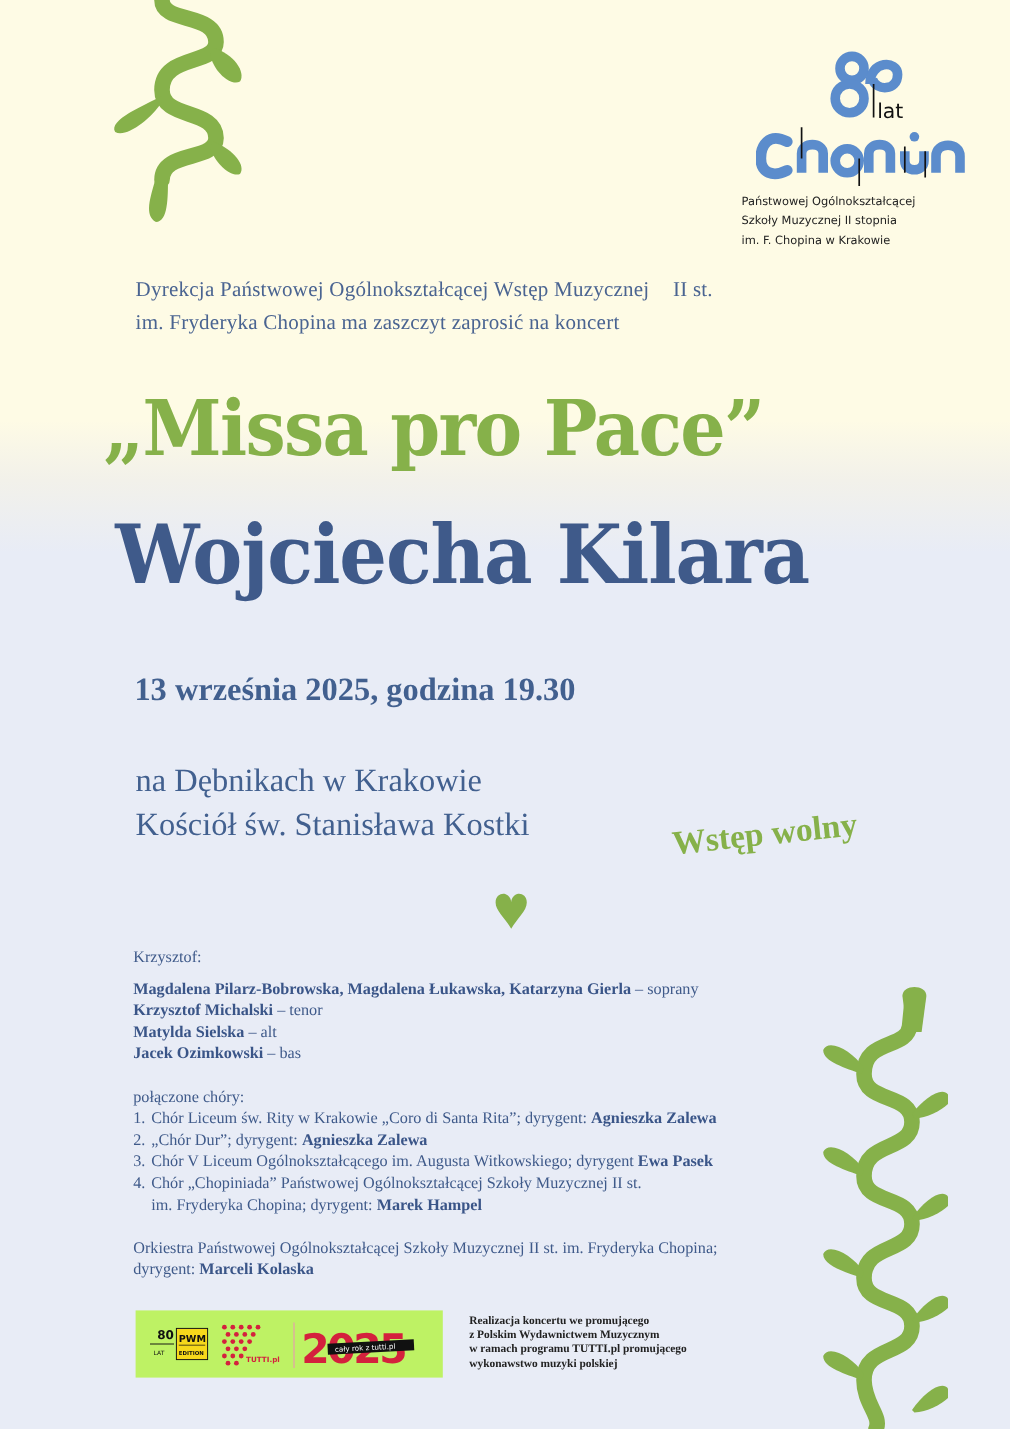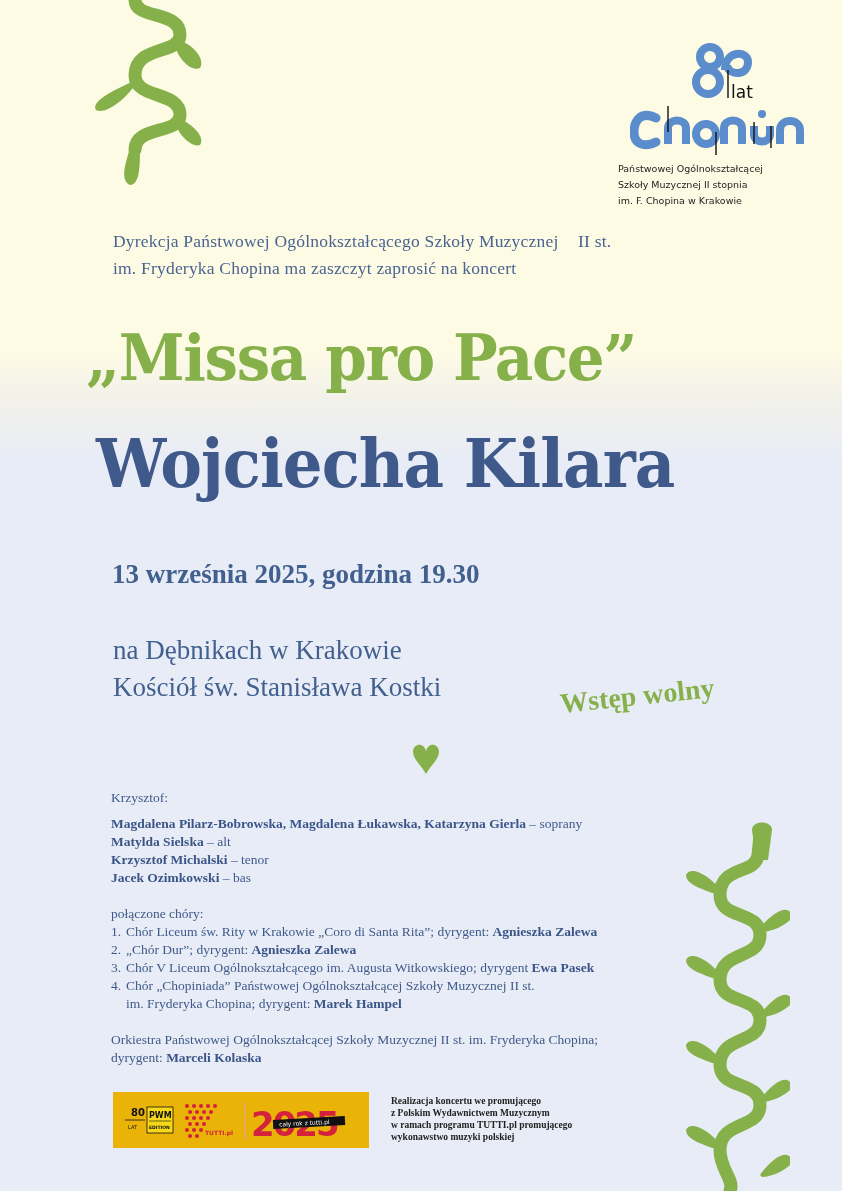--- a/index.html
+++ b/index.html
@@ -65,21 +65,21 @@
     font-size: 13.5px; line-height: 18px; color: #3f5a8a;
   }
   .credits b { font-weight: bold; color: #3a5588; }
   .credits .gap { height: 8px; }
   .credits .gap2 { height: 18px; }
   .credits .indent { padding-left: 15px; }
   .credits .num { display: inline-block; width: 15px; }
 
   .sponsor-box {
     left: 113px; top: 1092px; width: 256px; height: 56px;
-    background: #eab308;
+    background: #bef264;
   }
   .sponsor-note {
     left: 391px; top: 1095px; width: 240px;
     font-family: "Liberation Serif", "DejaVu Serif", serif;
     font-weight: bold; font-size: 9.5px; line-height: 12px; color: #222;
   }
   .sc { font-variant: small-caps; margin-left: 15px; }
 </style>
 </head>
 <body>
@@ -114,21 +114,21 @@
     <line x1="141" y1="86" x2="141" y2="108" stroke="#111" stroke-width="1.4"></line>
   </svg>
   <div class="logo-caption">
     <div>Państwowej Ogólnokształcącej</div>
     <div>Szkoły Muzycznej II stopnia</div>
     <div>im. F. Chopina w Krakowie</div>
   </div>
 </div>
 
 <div class="abs intro">
-  <div><span>Dyrekcja Państwowej Ogólnokształcącego Szkoły Muzycznej </span><span class="sc">II</span><span> st.</span></div>
+  <div><span>Dyrekcja Państwowej Ogólnokształcącej Wstęp Muzycznej </span><span class="sc">II</span><span> st.</span></div>
   <div>im. Fryderyka Chopina ma zaszczyt zaprosić na koncert</div>
 </div>
 
 <div class="abs title-main">„Missa pro Pace”</div>
 <div class="abs title-composer">Wojciecha Kilara</div>
 
 <div class="abs date">13 września 2025, godzina 19.30</div>
 <div class="abs venue">
   <div>na Dębnikach w Krakowie</div>
   <div>Kościół św. Stanisława Kostki</div>
@@ -136,22 +136,22 @@
 <div class="abs free-entry">Wstęp wolny</div>
 
 <svg class="abs heart" viewBox="0 0 30 32">
   <path d="M15 31 C10 22, 2 16, 2 9 C2 3, 7 1, 10 2 C13 3, 15 6, 15 9 C15 6, 17 3, 20 2 C23 1, 28 3, 28 9 C28 16, 20 22, 15 31 Z" fill="#86b14a"></path>
 </svg>
 
 <div class="abs credits">
   <div>Krzysztof:</div>
   <div class="gap"></div>
   <div><b>Magdalena Pilarz-Bobrowska, Magdalena Łukawska, Katarzyna Gierla</b><span> – soprany</span></div>
+  <div><b>Krzysztof Michalski</b><span> – tenor</span></div>
   <div><b>Matylda Sielska</b><span> – alt</span></div>
-  <div><b>Krzysztof Michalski</b><span> – tenor</span></div>
   <div><b>Jacek Ozimkowski</b><span> – bas</span></div>
   <div class="gap2"></div>
   <div>połączone chóry:</div>
   <div><span class="num">1.</span><span>Chór Liceum św. Rity w Krakowie „Coro di Santa Rita”;  dyrygent: </span><b>Agnieszka Zalewa</b></div>
   <div><span class="num">2.</span><span>„Chór Dur”; dyrygent: </span><b>Agnieszka Zalewa</b></div>
   <div><span class="num">3.</span><span>Chór V Liceum Ogólnokształcącego  im. Augusta Witkowskiego; dyrygent </span><b>Ewa Pasek</b></div>
   <div><span class="num">4.</span><span>Chór „Chopiniada” Państwowej Ogólnokształcącej Szkoły Muzycznej II st.</span></div>
   <div class="indent"><span>im. Fryderyka Chopina; dyrygent: </span><b>Marek Hampel</b></div>
   <div class="gap2"></div>
   <div>Orkiestra Państwowej Ogólnokształcącej Szkoły Muzycznej II st. im. Fryderyka Chopina;</div>

